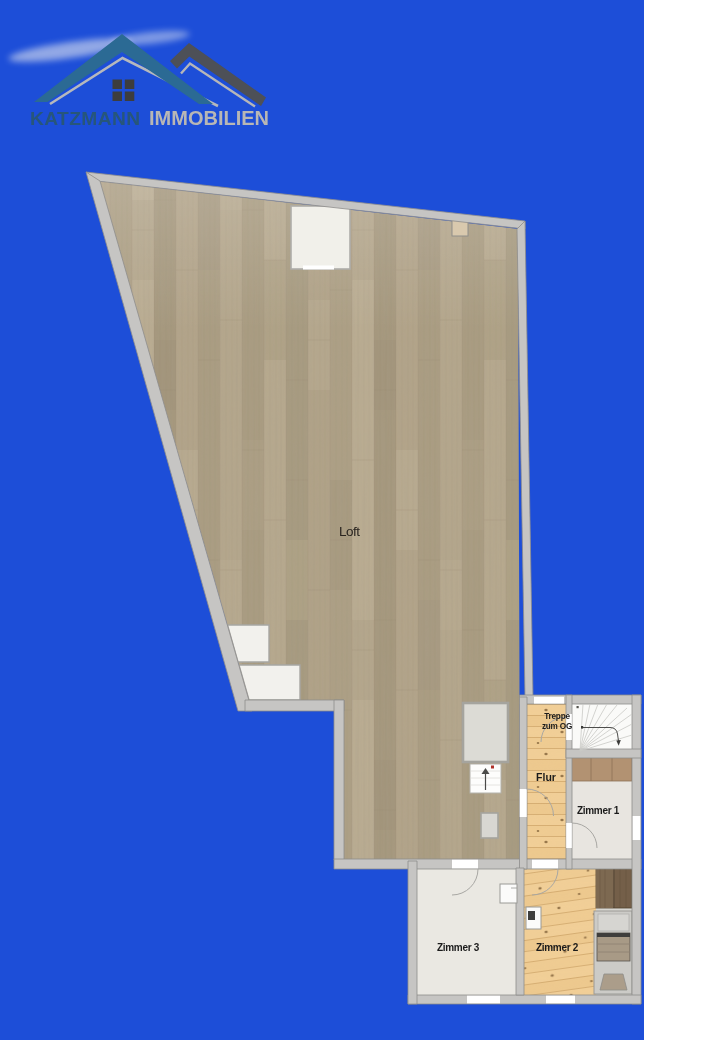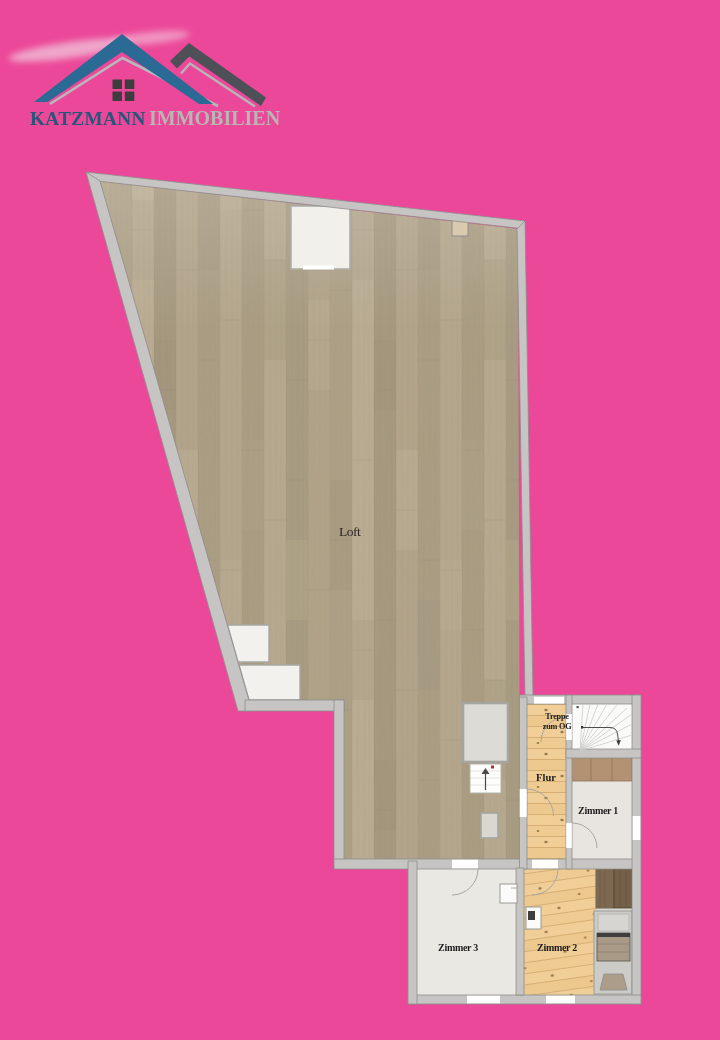--- a/index.html
+++ b/index.html
@@ -1,17 +1,17 @@
 <!DOCTYPE html>
 <html><head>
 <meta charset="utf-8">
 <style>
   html,body{margin:0;padding:0;background:#ffffff;}
-  #page{position:relative;width:720px;height:1040px;background:#ec4899;overflow:hidden;
-        font-family:Liberation Serif, serif;}
+  #page{position:relative;width:644px;height:1040px;background:#1d4ed8;overflow:hidden;
+        font-family:Liberation Sans, sans-serif;}
   svg{display:block;}
 </style>
 </head>
 <body>
 <div id="page">
 <svg width="720" height="1040" viewBox="0 0 720 1040">
 <defs>
   <pattern id="loftwood" patternUnits="userSpaceOnUse" width="220" height="420">
 <rect x="0" y="0" width="220" height="420" fill="#b0a186"></rect>
 <rect x="0" y="0" width="22" height="420" fill="#b5a78c"></rect>

